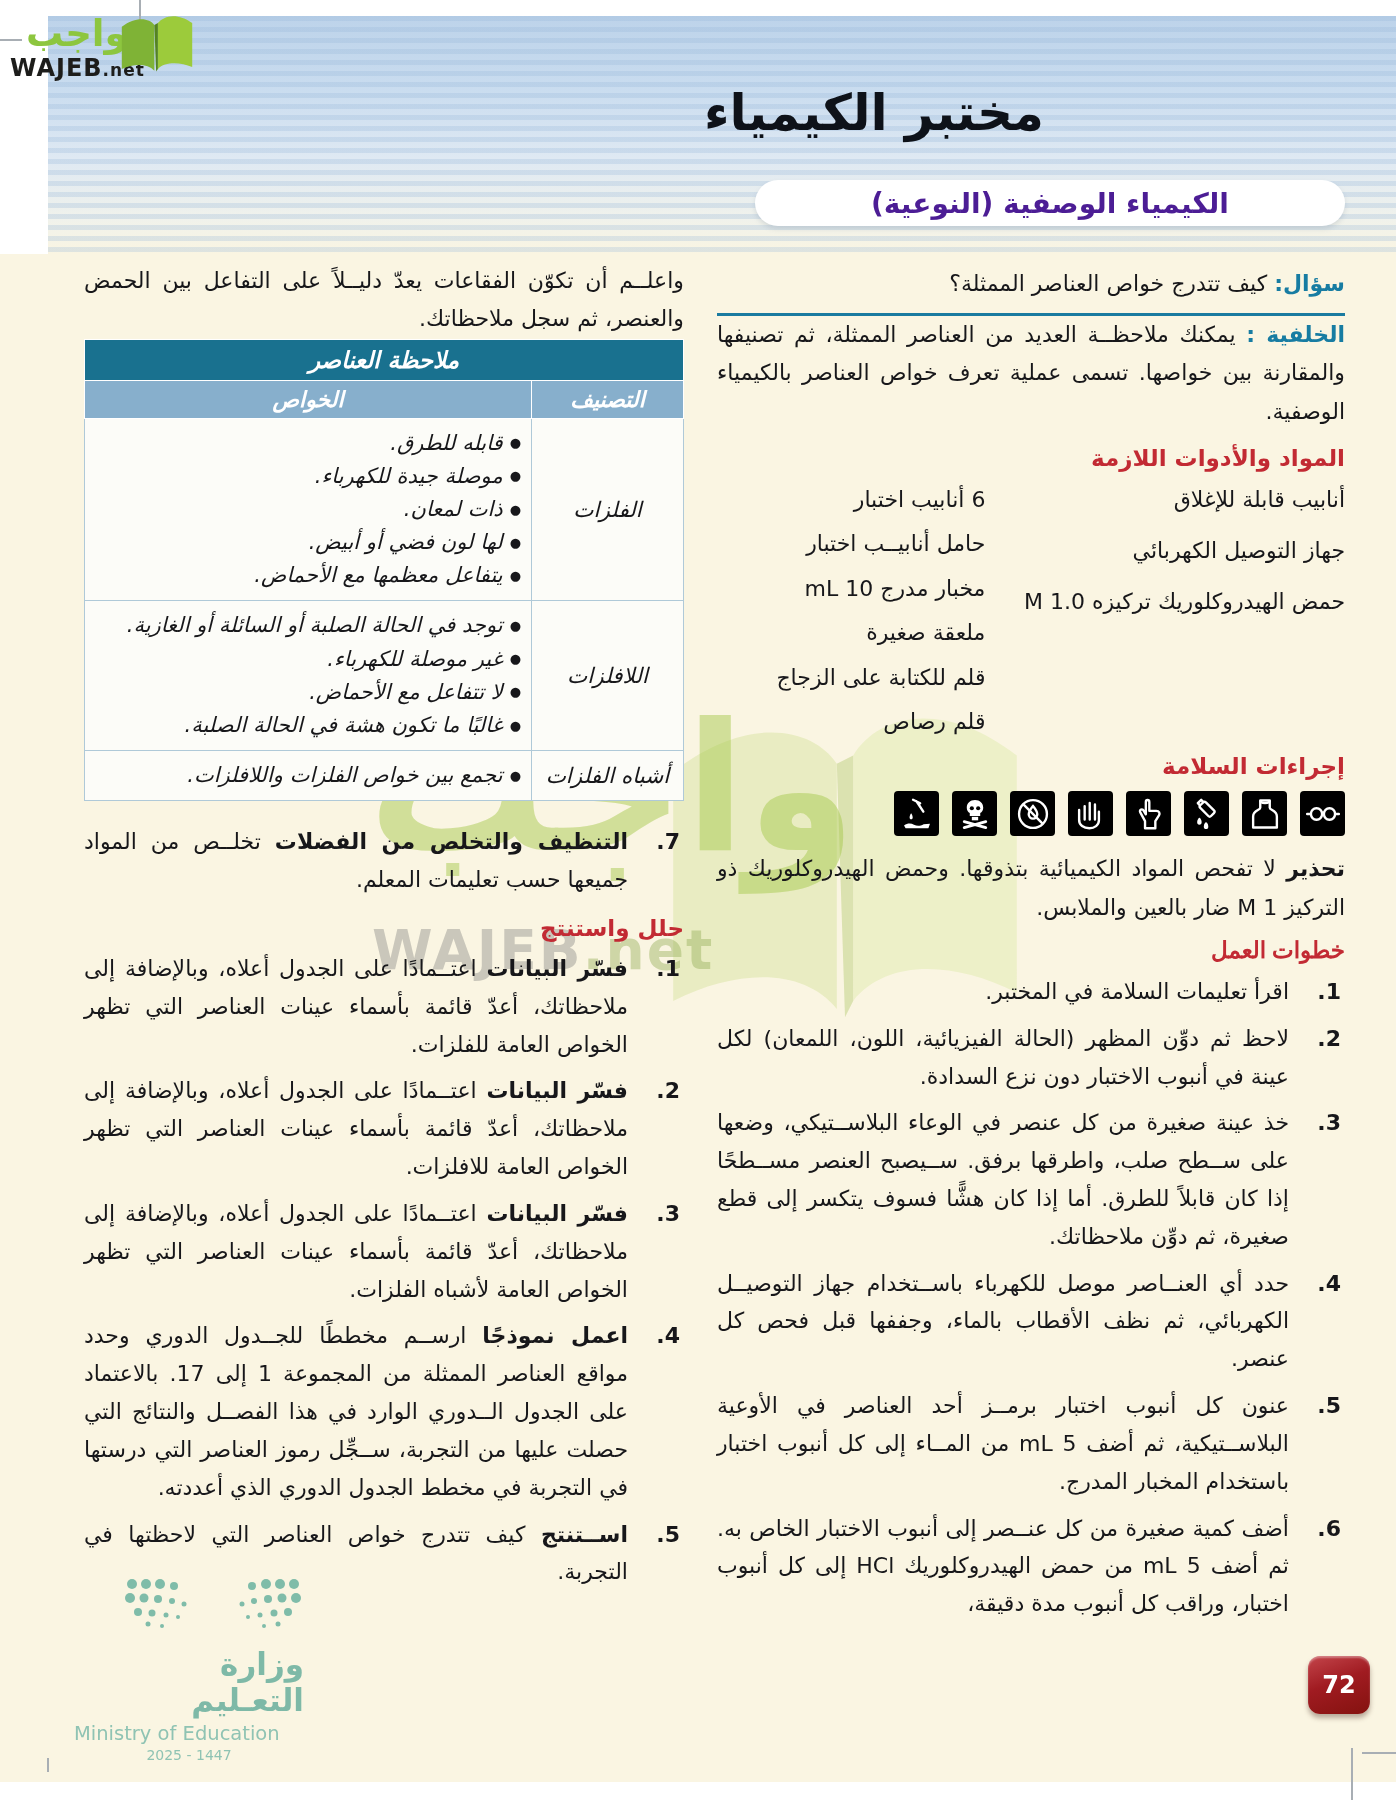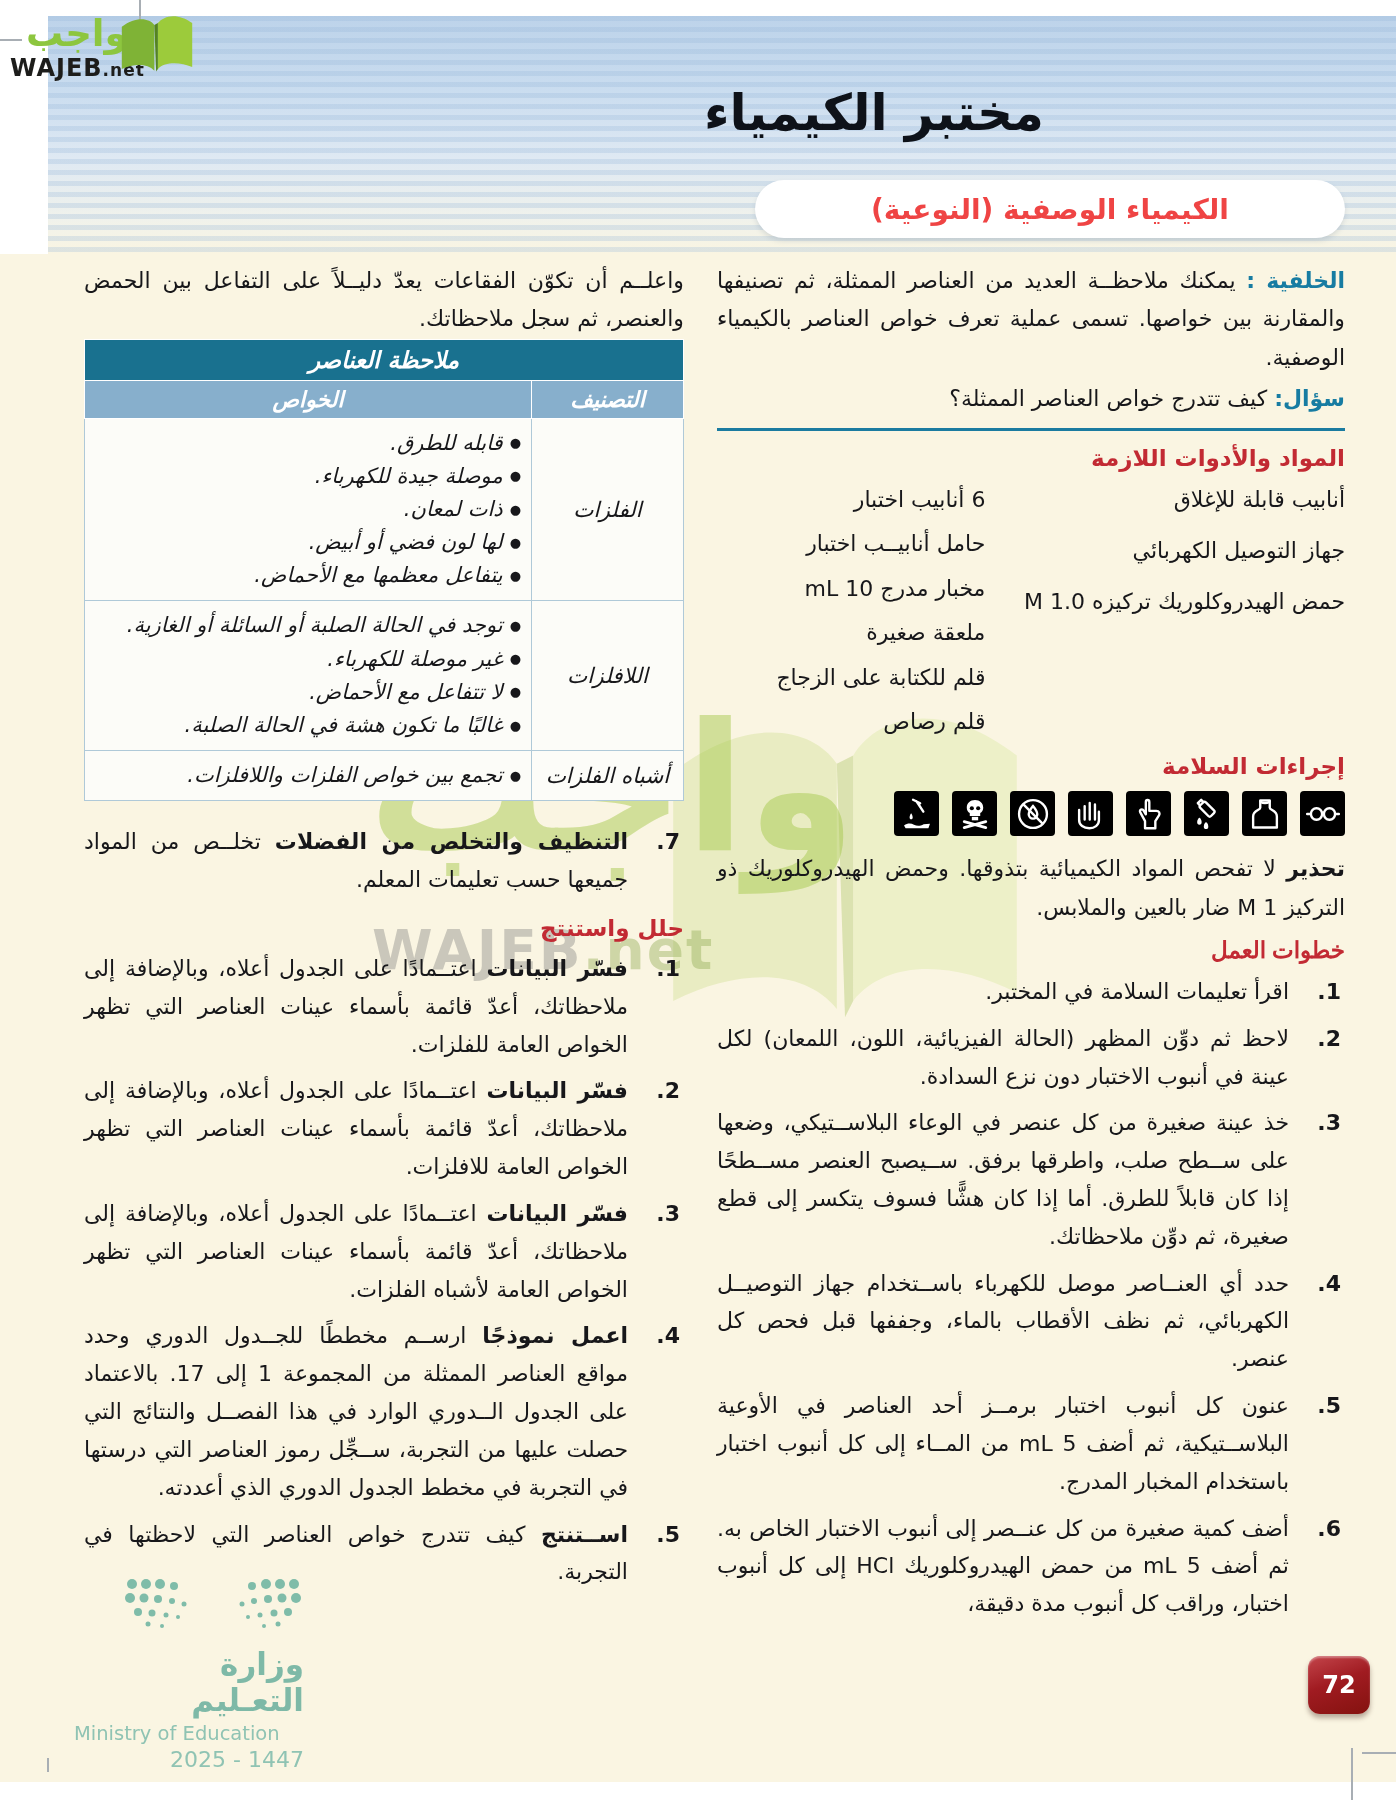--- a/index.html
+++ b/index.html
@@ -27,24 +27,24 @@
   .crop { position:absolute; background:#A8AEB4; }
   
   .logo { position:absolute; left:8px; top:10px; width:250px; height:80px; direction:ltr; }
   .logo-ar { position:absolute; left:18px; top:2px; font-size:37px; font-weight:bold; color:#8DC63F; direction:rtl; }
   .logo-en { position:absolute; left:2px; top:44px; font-size:24px; font-weight:bold; color:#1d1d1b; letter-spacing:1px; }
   .logo-en .net { font-size:17px; }
   .logo-book { position:absolute; left:105px; top:0px; }
   
   .title { position:absolute; top:84px; right:52px; width:640px; text-align:left; font-size:50px; font-weight:bold; color:#0E1219; letter-spacing:-1px; }
   .pill {
-    position:absolute; top:180px; right:51px; width:590px; height:58px;
+    position:absolute; top:180px; right:51px; width:590px; height:46px;
     background:#fff; border-radius:30px; display:flex; align-items:center; justify-content:center;
     box-shadow:0 3px 5px rgba(90,110,140,.18);
-    font-size:28px; font-weight:bold; color:#ef4444;
+    font-size:28px; font-weight:bold; color:#4c1d95;
   }
   
   .col-right { position:absolute; top:262px; right:51px; width:628px; font-size:22px; }
   .col-left  { position:absolute; top:256px; left:84px;  width:600px; font-size:22px; }
   .jtext { text-align:justify; line-height:1.74; }
   .teal { color:#177CA2; font-weight:bold; }
   .red-h { color:#C22A33; font-weight:bold; font-size:23px; }
   .question { margin-top:4px; padding-bottom:12px; border-bottom:3px solid #1A7BA0; line-height:1.6; }
   
   .materials { display:flex; margin-top:10px; gap:18px; }
@@ -76,21 +76,21 @@
   
   .wm { position:absolute; pointer-events:none; }
   .wm-ar { left:368px; top:700px; font-size:178px; font-weight:bold; color:#A6C94C; opacity:.48; line-height:1; }
   .wm-en { left:372px; top:918px; font-size:55px; font-weight:bold; color:#8a8a86; opacity:.42; direction:ltr; letter-spacing:2px; }
   .wm-en .net { color:#93AC56; }
   .wm-book { left:640px; top:690px; opacity:.55; }
   
   .ministry { position:absolute; left:74px; top:1574px; width:230px; }
   .ministry-word { color:#7EB9A7; font-weight:bold; font-size:31px; margin-top:10px; text-align:right; width:182px; }
   .ministry-en { color:#8FC3B3; font-size:19.5px; margin-top:4px; direction:ltr; text-align:left; }
-  .ministry-years { color:#8FC3B3; font-size:22px; margin-top:2px; direction:ltr; text-align:right; }
+  .ministry-years { color:#8FC3B3; font-size:14px; margin-top:2px; direction:ltr; text-align:center; }
   
   .badge {
     position:absolute; top:1656px; right:26px; width:62px; height:58px; border-radius:12px;
     background:linear-gradient(160deg,#C4454B 0%,#A01B21 45%,#84120F 100%);
     box-shadow:0 4px 5px rgba(60,30,20,.35), inset 0 2px 2px rgba(255,255,255,.35);
     display:flex; align-items:center; justify-content:center;
     color:#fff; font-weight:bold; font-size:24px; direction:ltr;
   }
 </style>
 </head>
@@ -128,28 +128,28 @@
     <path d="M8 20 C26 6 42 9 48 18 V78 C40 68 24 68 8 76 Z" fill="#DCE6A9"></path>
     <path d="M92 16 C74 2 58 6 52 16 V76 C60 66 76 66 92 74 Z" fill="#E3ECB4"></path>
     <path d="M48 18 L52 16 V76 L50 80 Z" fill="#C3D389"></path>
   </svg>
 </div>
 <div class="wm wm-ar">واجب</div>
 <div class="wm wm-en"><span>WAJEB</span><span class="net">.net</span></div>
 
 <div class="col-right">
 
+  <p class="jtext question">
+    <span class="teal">سؤال:</span>
+    <span>كيف تتدرج خواص العناصر الممثلة؟</span>
+  </p>
+
   <p class="jtext">
     <span class="teal">الخلفية :</span>
     <span>يمكنك ملاحظــة العديد من العناصر الممثلة، ثم تصنيفها والمقارنة بين خواصها. تسمى عملية تعرف خواص العناصر بالكيمياء الوصفية.</span>
-  </p>
-
-  <p class="jtext question">
-    <span class="teal">سؤال:</span>
-    <span>كيف تتدرج خواص العناصر الممثلة؟</span>
   </p>
 
   <div class="red-h" style="margin-top:14px;">المواد والأدوات اللازمة</div>
 
   <div class="materials">
     <div class="m-right">
       <div>أنابيب قابلة للإغلاق</div>
       <div>جهاز التوصيل الكهربائي</div>
       <div>حمض الهيدروكلوريك تركيزه 1.0 M</div>
     </div>

